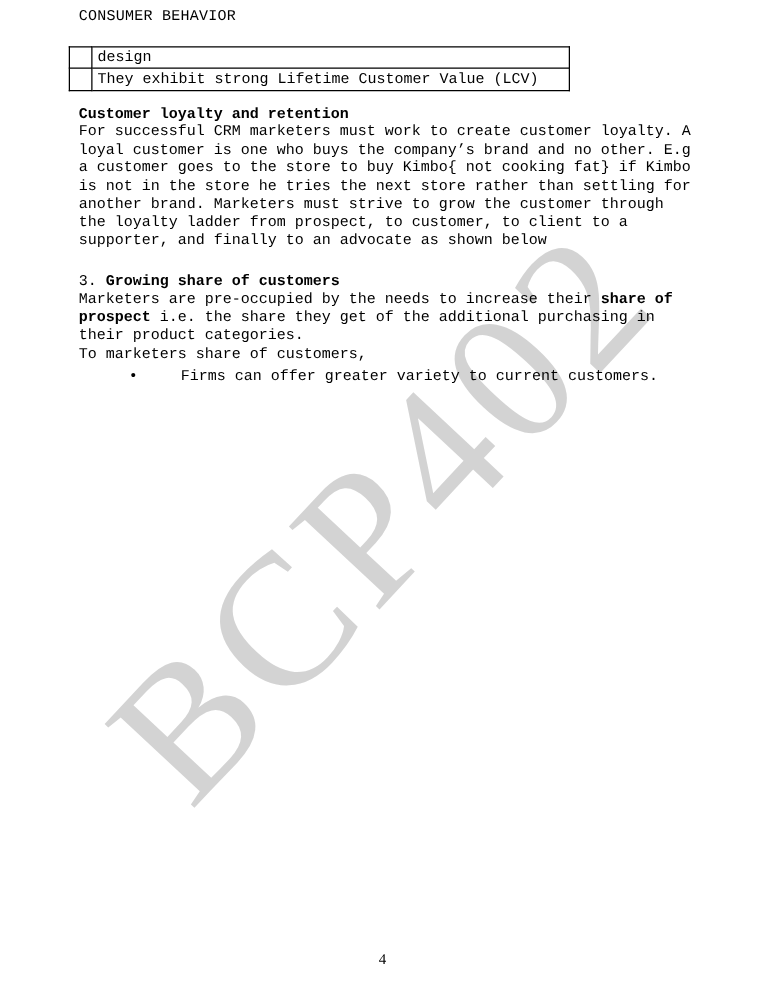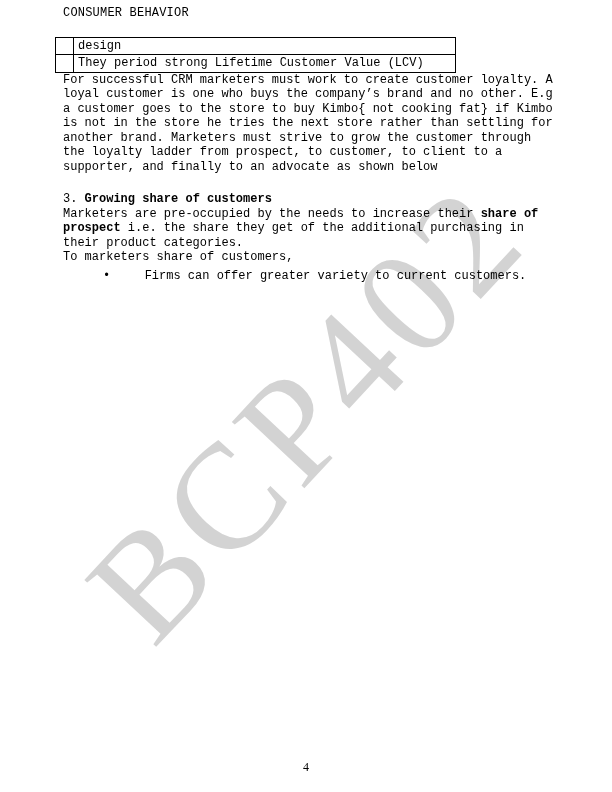--- a/index.html
+++ b/index.html
@@ -83,25 +83,26 @@
     <div class="doc-header">CONSUMER BEHAVIOR</div>
 
     <table class="tbl">
       <tbody>
         <tr>
           <td class="stub"></td>
           <td>design</td>
         </tr>
         <tr>
           <td class="stub"></td>
-          <td>They period strong Lifetime Customer Value (LCV)</td>
+          <td>They exhibit strong Lifetime Customer Value (LCV)</td>
         </tr>
       </tbody>
     </table>
 
+    <p class="sec-heading">Customer loyalty and retention</p>
 
     <p>For successful CRM marketers must work to create customer loyalty. A loyal customer is one who buys the company’s brand and no other. E.g a customer goes to the store to buy Kimbo{ not cooking fat} if Kimbo is not in the store he tries the next store rather than settling for another brand. Marketers must strive to grow the customer through the loyalty ladder from prospect, to customer, to client to a supporter, and finally to an advocate as shown below</p>
 
 
     <p class="gap2"><span>3. </span><strong>Growing share of customers</strong></p>
 
     <p><span>Marketers are pre-occupied by the needs to increase their </span><strong>share of prospect</strong><span> i.e. the share they get of the additional purchasing in their product categories.</span></p>
 
     <p>To marketers share of customers,</p>
 

